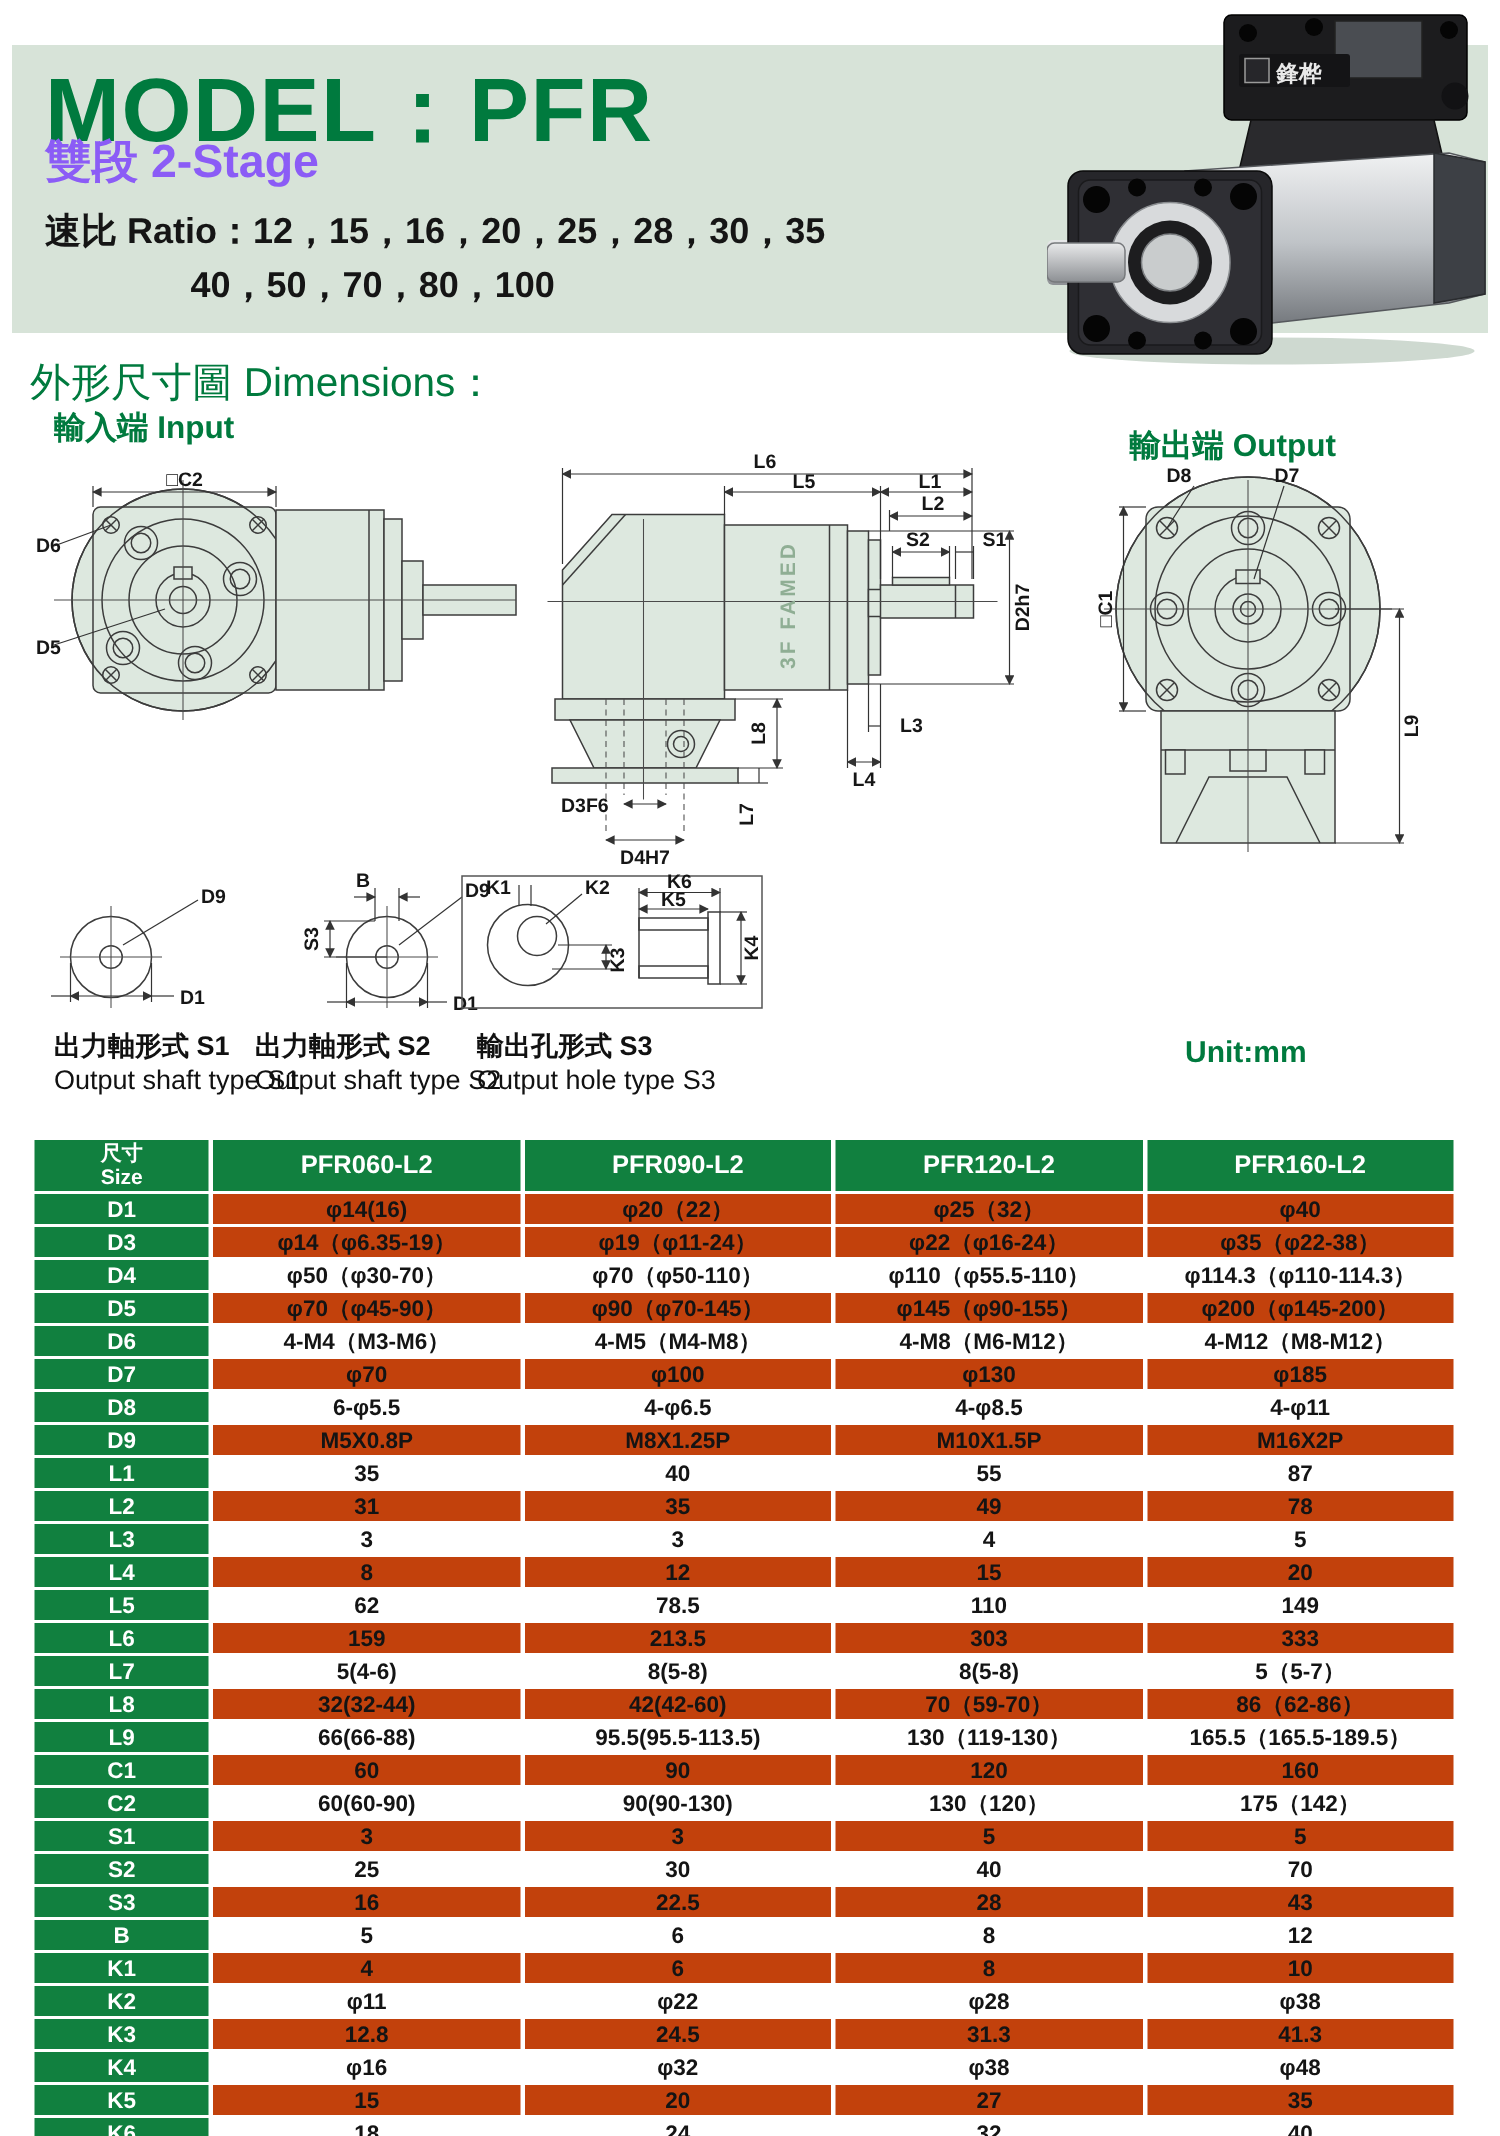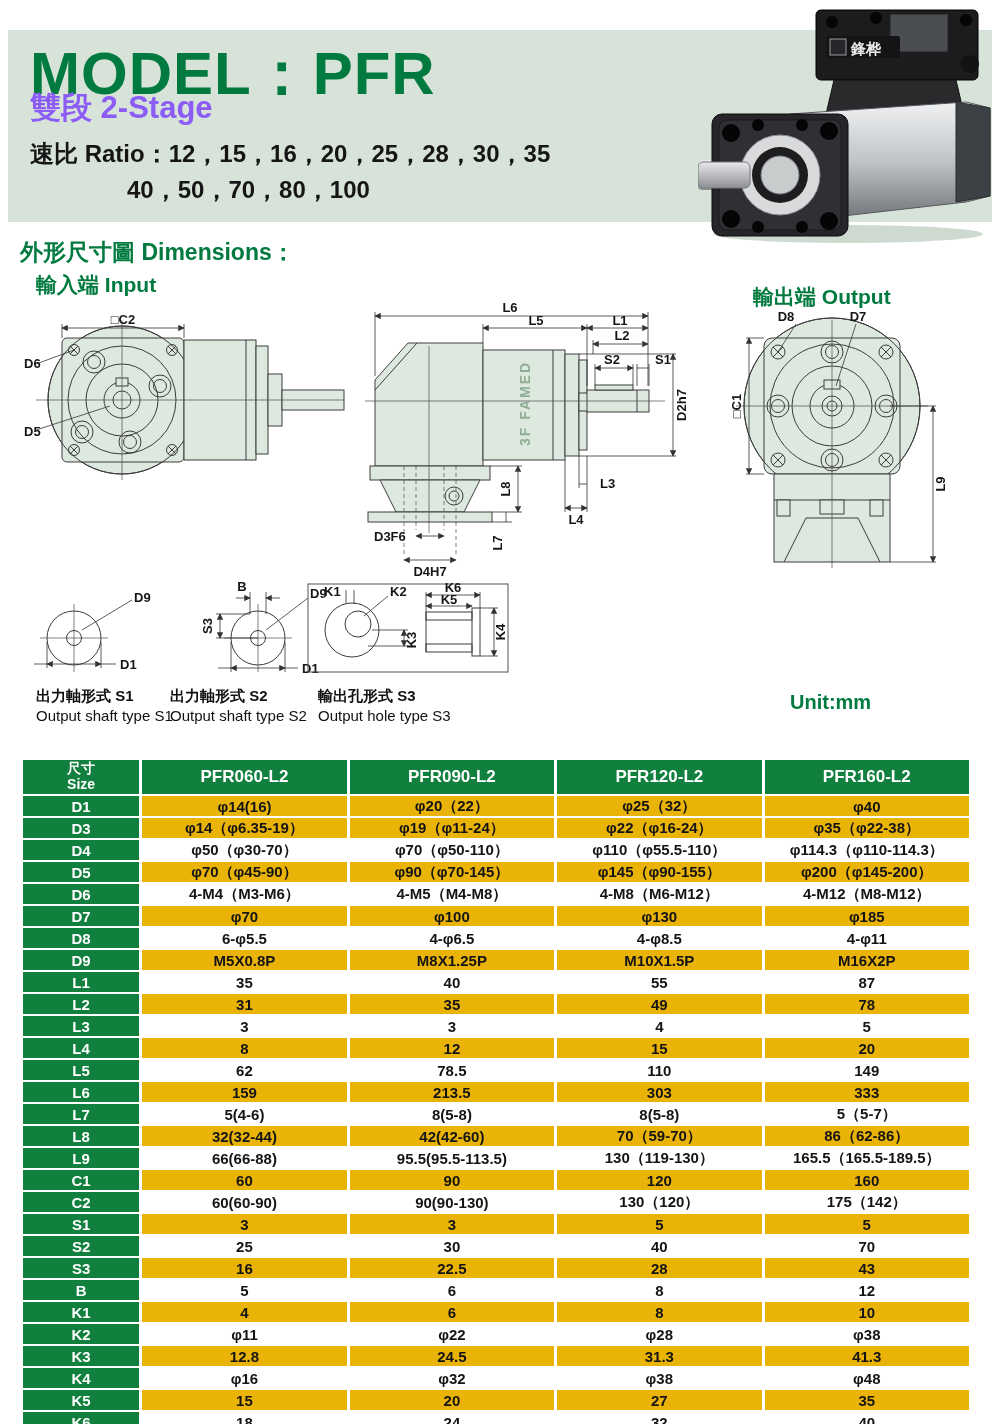--- a/index.html
+++ b/index.html
@@ -5,44 +5,44 @@
   html,body{margin:0;padding:0;background:#fff;}
   #page{position:relative;width:1000px;height:1424px;background:#fff;overflow:hidden;
         font-family:"Liberation Sans",sans-serif;}
   .abs{position:absolute;}
   
   .panel{left:8px;top:30px;width:984px;height:192px;background:#d7e3d8;}
   .model-title{left:30px;top:34px;font-size:60px;font-weight:800;color:#007a3e;letter-spacing:1px;}
   .stage{left:30px;top:87px;font-size:31px;font-weight:700;color:#8b5cf6;}
   .ratio1{left:30px;top:138px;font-size:24px;font-weight:700;color:#151515;}
   .ratio2{left:127px;top:174px;font-size:24px;font-weight:700;color:#151515;}
-  .dim-title{left:20px;top:237px;font-size:23px;font-weight:700;color:#007a3e;}
+  .dim-title{left:20px;top:237px;font-size:27px;font-weight:400;color:#007a3e;}
   .io-label{font-size:21px;font-weight:700;color:#007a3e;}
   .unit{left:790px;top:691px;width:180px;text-align:left;font-size:20px;font-weight:600;color:#007a3e;}
   
-  .cap{font-size:15px;color:#111;line-height:1.3;}
+  .cap{font-size:18px;color:#111;line-height:1.3;}
   .cap .zh{font-weight:700;}
   
   svg text{font-family:"Liberation Sans",sans-serif;}
   .dimtxt{font-size:13px;font-weight:700;fill:#161616;}
   .body-shape{fill:#dde8df;stroke:#3c3c3c;stroke-width:1;}
   .oline{fill:none;stroke:#3c3c3c;stroke-width:1;}
   .thin{fill:none;stroke:#4a4a4a;stroke-width:0.7;}
   .dim{fill:none;stroke:#333;stroke-width:0.8;}
   .dash{stroke-dasharray:4 3;}
   .wm{fill:#8fae94;font-weight:700;}
   
   .tblwrap{left:20px;top:722px;width:956px;margin-top:36px;}
   table.spec{border-collapse:separate;border-spacing:3px 2px;width:952px;table-layout:fixed;}
   table.spec th,table.spec td{padding:0;text-align:center;vertical-align:middle;}
   table.spec thead th{background:#11803f;color:#fff;height:34px;font-size:17px;font-weight:700;}
   table.spec thead th.sizeh{font-size:14px;line-height:1.12;font-weight:700;}
   table.spec tbody th{background:#11803f;color:#fff;height:20px;font-size:15px;font-weight:700;}
   table.spec tbody td{background:#fff;height:20px;font-size:15px;font-weight:700;color:#141414;}
-  table.spec tbody tr.alt td{background:#eab308;}
+  table.spec tbody tr.alt td{background:#c2410c;}
 </style>
 </head>
 <body>
 
 <div id="page">
 
   <div class="abs panel"></div>
   <div class="abs model-title">MODEL：PFR</div>
   <div class="abs stage">雙段 2-Stage</div>
   <div class="abs ratio1">速比 Ratio：12，15，16，20，25，28，30，35</div>

